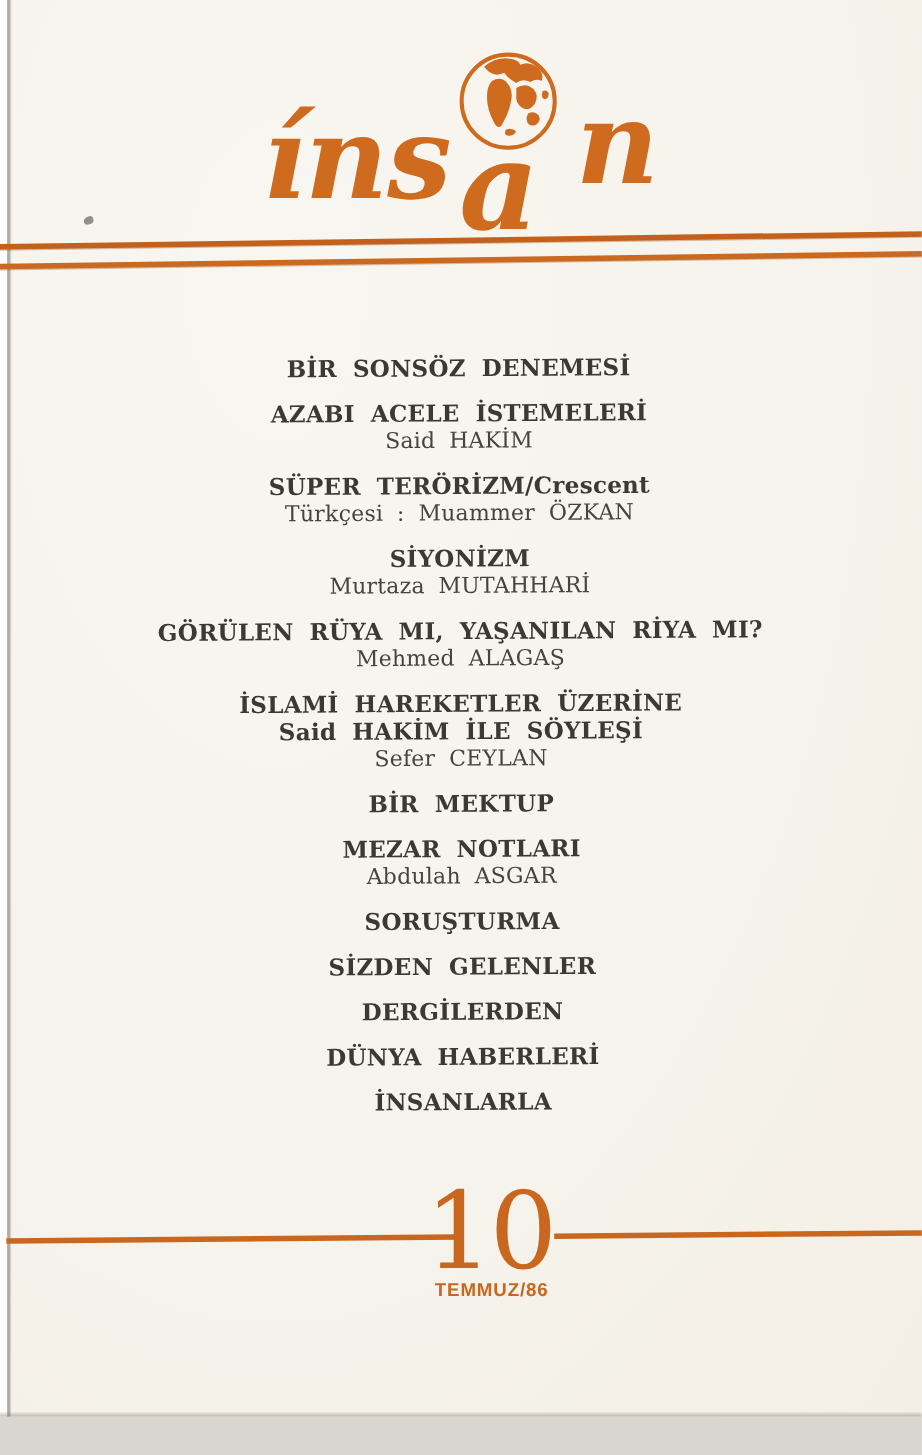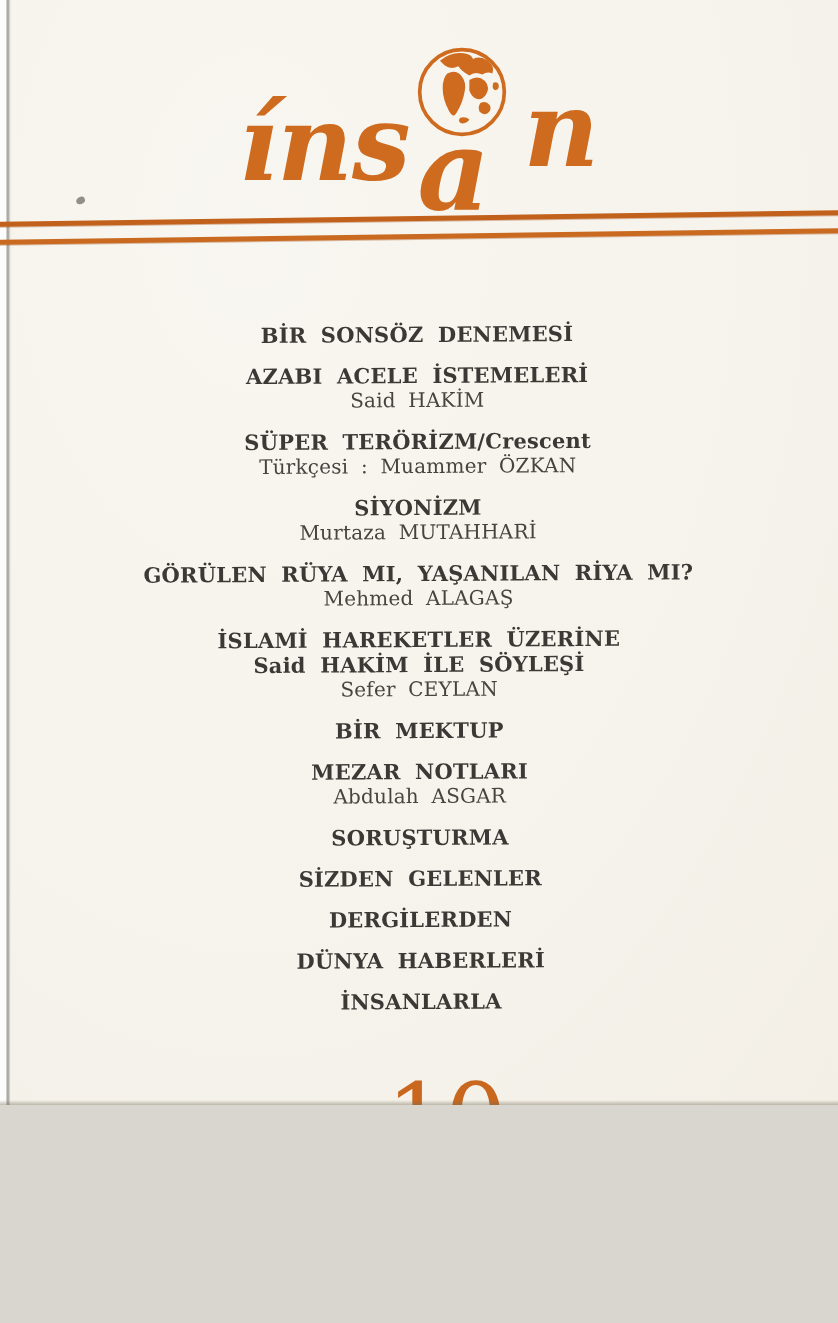--- a/index.html
+++ b/index.html
@@ -1,19 +1,19 @@
 <!DOCTYPE html>
 <html><head>
 <meta charset="utf-8">
 <title>insan</title>
 <style>
   html,body{margin:0;padding:0;}
   body{background:#d9d6cf;font-family:"DejaVu Serif",serif;}
   .page{
-    position:relative;width:838px;height:1105px;margin:0 auto;
+    position:relative;width:838px;height:1288px;margin:0 auto;
     background:#f6f3ec;overflow:hidden;
     background-image:radial-gradient(ellipse at 30% 20%, #f8f6f0 0%, #f6f3ec 60%, #f3efe6 100%);
   }
   
   .edge-left{
     position:absolute;left:0;top:0;bottom:0;width:12px;
     background:linear-gradient(to right,#fdfdfd 0px,#fbfbfa 6px,#a6a5a1 7px,#b3b2ae 9px,#efece4 10px,#f6f3ec 12px);
   }
   .edge-bottom{
     position:absolute;left:0;right:0;bottom:0;height:5px;

